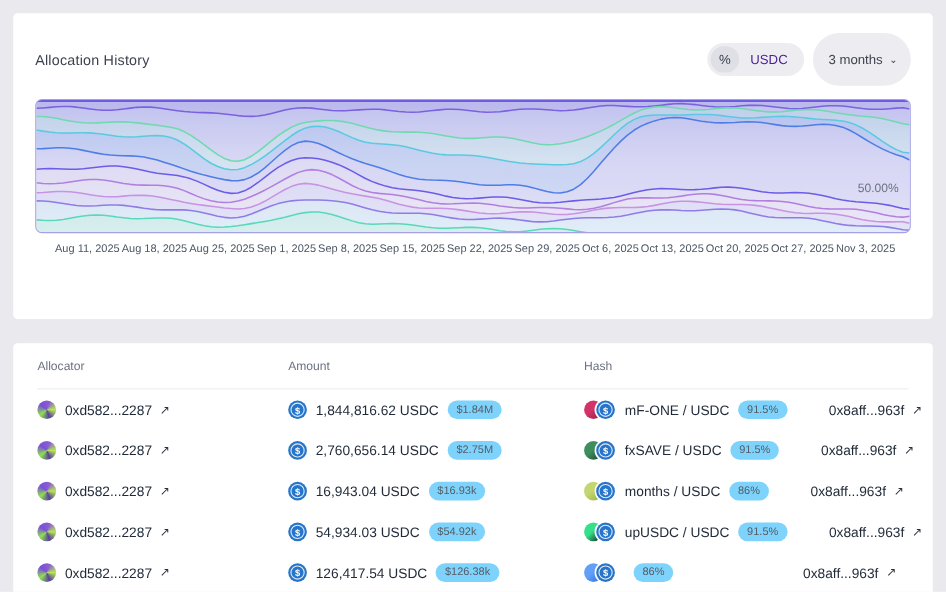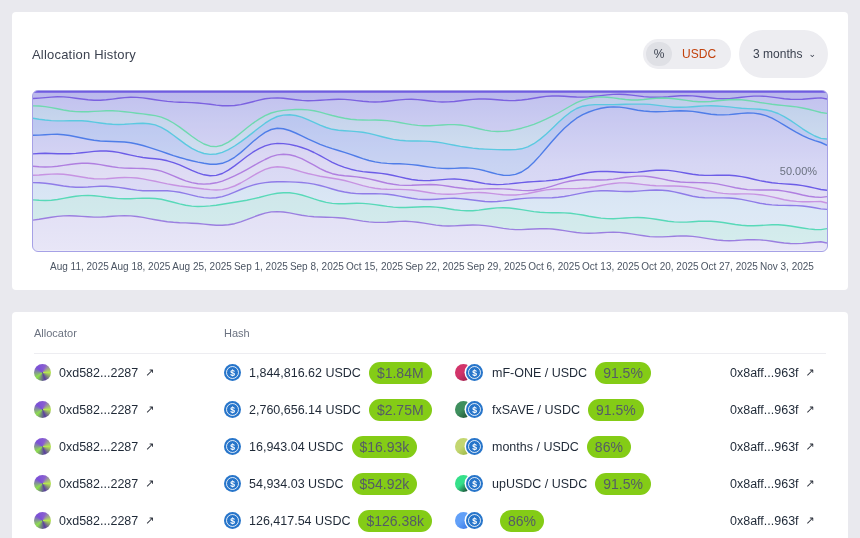--- a/index.html
+++ b/index.html
@@ -14,55 +14,55 @@
   .card-chart { margin-top:12px; height:278px; padding:18px 20px 0; }
   .chart-head { display:flex; justify-content:space-between; align-items:center; margin-bottom:12px; }
   .chart-title { font-size:13px; color:#3c4250; letter-spacing:.2px; }
   .controls { display:flex; gap:8px; align-items:center; }
   .toggle { display:flex; align-items:center; background:#ededf1; border-radius:999px; padding:3px; height:30px; }
   .toggle .opt-pct {
     width:26px; height:24px; border-radius:999px; background:#dfe0e5;
     display:flex; align-items:center; justify-content:center;
     font-size:12px; color:#3c4250; cursor:pointer;
   }
-  .toggle .opt-usdc { padding:0 12px 0 10px; font-size:12px; color:#c2410c; cursor:pointer; }
+  .toggle .opt-usdc { padding:0 12px 0 10px; font-size:12px; color:#4c1d95; cursor:pointer; }
   .range-select {
     display:flex; align-items:center; gap:6px; background:#ededf1; border-radius:999px;
     height:48px; padding:0 12px 0 14px; font-size:12px; color:#3c4250; cursor:pointer;
   }
   .chev { font-size:9px; color:#3c4250; }
   .chart-box {
-    position:relative; height:162px; border:1px solid #a6a1e6; border-radius:6px; overflow:hidden;
+    position:relative; height:122px; border:1px solid #a6a1e6; border-radius:6px; overflow:hidden;
     background:linear-gradient(180deg,#c9cdf0 0%, #e3e5f6 45%, #f1f2fa 100%);
   }
   .chart-box svg { display:block; }
   .axis {
     display:flex; justify-content:space-between; align-items:center;
     padding:9px 14px 0 18px; font-size:10px; color:#4b5563;
   }
   .card-table { margin-top:22px; height:300px; padding:0 22px; }
   .thead, .trow {
-    display:grid; grid-template-columns:190px 231px 1fr 96px; align-items:center;
+    display:grid; grid-template-columns:190px 231px 1fr 96px; align-items:center;gap:38px;
   }
   .thead { height:42px; font-size:11px; color:#6b7280; border-bottom:1px solid #ededf1; }
   .trow { height:37px; font-size:12.5px; color:#1f2937; }
   .cell { display:flex; align-items:center; white-space:nowrap; }
   .avatar {
     width:17px; height:17px; border-radius:50%; margin-right:8px; flex:none;
     background:conic-gradient(from 20deg,#8a5fd0,#b6e84e 70deg,#5a3fa0 140deg,#8fe04e 210deg,#7b4fd8 290deg,#8a5fd0);
   }
   .ext { font-size:11px; color:#2b303b; margin-left:7px; }
   .usdc-ic {
     position:relative; width:17px; height:17px; border-radius:50%; background:#2775ca; flex:none;
     display:flex; align-items:center; justify-content:center;
     color:#fff; font-size:8.5px; font-weight:bold; margin-right:8px;
   }
   .usdc-ic i { position:absolute; inset:2px; border:1px solid rgba(255,255,255,.85); border-radius:50%; }
   .badge {
-    background:#84cc16; color:#555c66; font-size:14px; padding:3px 8px;
+    background:#7dd3fc; color:#555c66; font-size:10px; padding:3px 8px;
     border-radius:999px; margin-left:8px;
   }
   .pair { display:inline-flex; align-items:center; margin-right:9px; }
   .tok { width:17px; height:17px; border-radius:50%; flex:none; }
   .pair .usdc-ic { margin:0 0 0 -6px; box-shadow:0 0 0 1.5px #fff; }
 </style>
 </head>
 <body>
 
 <div class="card card-chart">
@@ -107,34 +107,35 @@
         <path d="M0.0,129.1 L6.1,128.3 L12.2,127.3 L18.4,126.3 L24.5,125.4 L30.6,124.9 L36.7,124.8 L42.9,125.0 L49.0,125.4 L55.1,125.8 L61.2,126.1 L67.4,126.1 L73.5,125.8 L79.6,125.3 L85.7,124.9 L91.8,124.7 L98.0,124.9 L104.1,125.5 L110.2,126.4 L116.3,127.6 L122.5,128.7 L128.6,129.8 L134.7,130.7 L140.8,131.3 L147.0,131.7 L153.1,131.9 L159.2,132.2 L165.3,132.5 L171.4,133.1 L177.6,133.7 L183.7,134.2 L189.8,134.3 L195.9,133.8 L202.1,132.7 L208.2,130.9 L214.3,128.7 L220.4,126.3 L226.6,124.0 L232.7,122.1 L238.8,120.9 L244.9,120.6 L251.0,121.0 L257.2,121.9 L263.3,123.1 L269.4,124.2 L275.5,125.1 L281.7,125.7 L287.8,126.0 L293.9,126.2 L300.0,126.4 L306.2,126.7 L312.3,127.3 L318.4,128.1 L324.5,129.1 L330.6,130.1 L336.8,130.9 L342.9,131.4 L349.0,131.4 L355.1,131.2 L361.3,130.8 L367.4,130.4 L373.5,130.3 L379.6,130.6 L385.8,131.2 L391.9,132.1 L398.0,133.1 L404.1,134.1 L410.2,134.7 L416.4,135.0 L422.5,134.9 L428.6,134.5 L434.7,134.2 L440.9,134.0 L447.0,134.1 L453.1,134.6 L459.2,135.4 L465.4,136.4 L471.5,137.4 L477.6,138.1 L483.7,138.6 L489.8,138.6 L496.0,138.3 L502.1,138.0 L508.2,137.7 L514.3,137.6 L520.5,138.0 L526.6,138.7 L532.7,139.6 L538.8,140.6 L545.0,141.5 L551.1,142.1 L557.2,142.3 L563.3,142.1 L569.4,141.8 L575.6,141.4 L581.7,141.2 L587.8,141.4 L593.9,142.0 L600.1,142.9 L606.2,143.9 L612.3,144.8 L618.4,145.6 L624.6,145.9 L630.7,145.9 L636.8,145.6 L642.9,145.2 L649.0,144.9 L655.2,145.0 L661.3,145.4 L667.4,146.1 L673.5,147.1 L679.7,148.1 L685.8,149.0 L691.9,149.5 L698.0,149.7 L704.2,149.5 L710.3,149.1 L716.4,148.8 L722.5,148.6 L728.6,148.9 L734.8,149.4 L740.9,150.3 L747.0,151.2 L753.1,152.0 L759.3,152.5 L765.4,152.6 L771.5,152.4 L777.6,151.8 L783.8,151.3 L789.9,150.8 L796.0,152.0" fill="none" stroke="#9b7fe0" stroke-width="1.4" stroke-linejoin="round"></path>
         <text x="786" y="84" text-anchor="end" fill="#6b7280" font-size="11" font-family="Liberation Sans, sans-serif">50.00%</text>
       </svg>
   </div>
   <div class="axis" id="x-axis">
       <span>Aug 11, 2025</span>
       <span>Aug 18, 2025</span>
       <span>Aug 25, 2025</span>
       <span>Sep 1, 2025</span>
       <span>Sep 8, 2025</span>
-      <span>Oct 15, 2025</span>
+      <span>Sep 15, 2025</span>
       <span>Sep 22, 2025</span>
       <span>Sep 29, 2025</span>
       <span>Oct 6, 2025</span>
       <span>Oct 13, 2025</span>
       <span>Oct 20, 2025</span>
       <span>Oct 27, 2025</span>
       <span>Nov 3, 2025</span>
     </div>
 </div>
 
 <div class="card card-table">
   <div class="thead">
     <div class="cell">Allocator</div>
+    <div class="cell">Amount</div>
     <div class="cell">Hash</div>
   </div>
   <div id="tbody">
       <div class="trow">
         <div class="cell">
           <span class="avatar"></span>
           <span>0xd582...2287</span>
           <span class="ext">↗</span>
         </div>
         <div class="cell">

